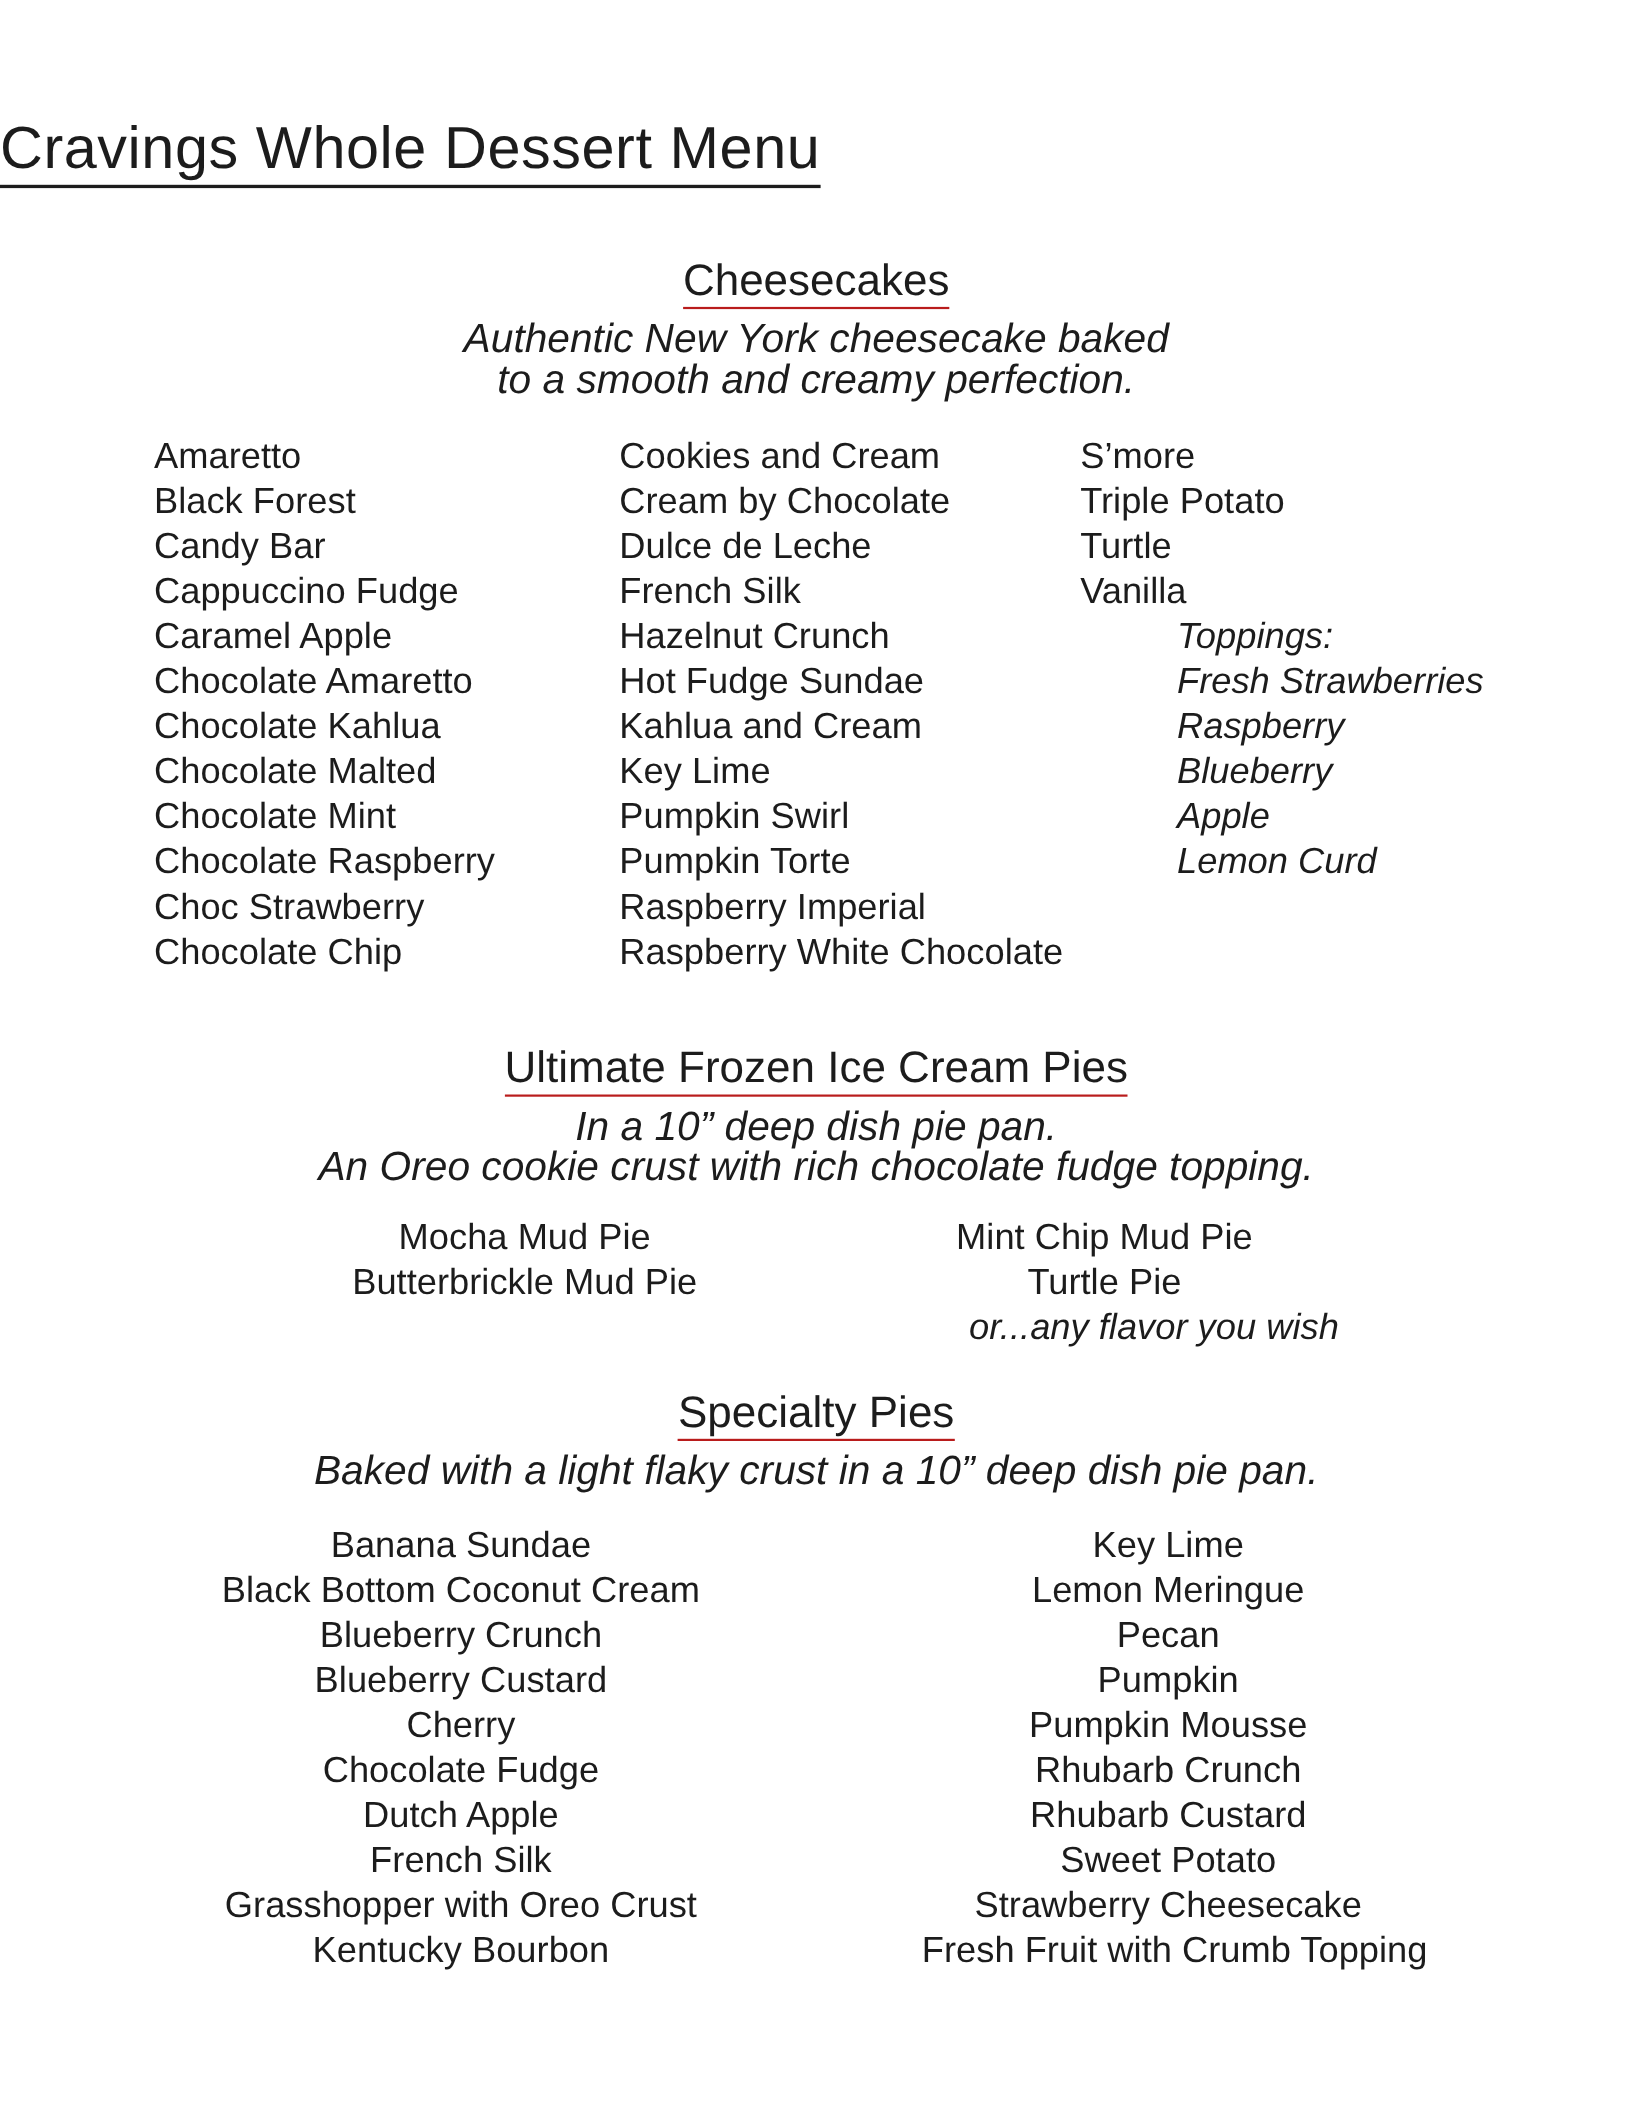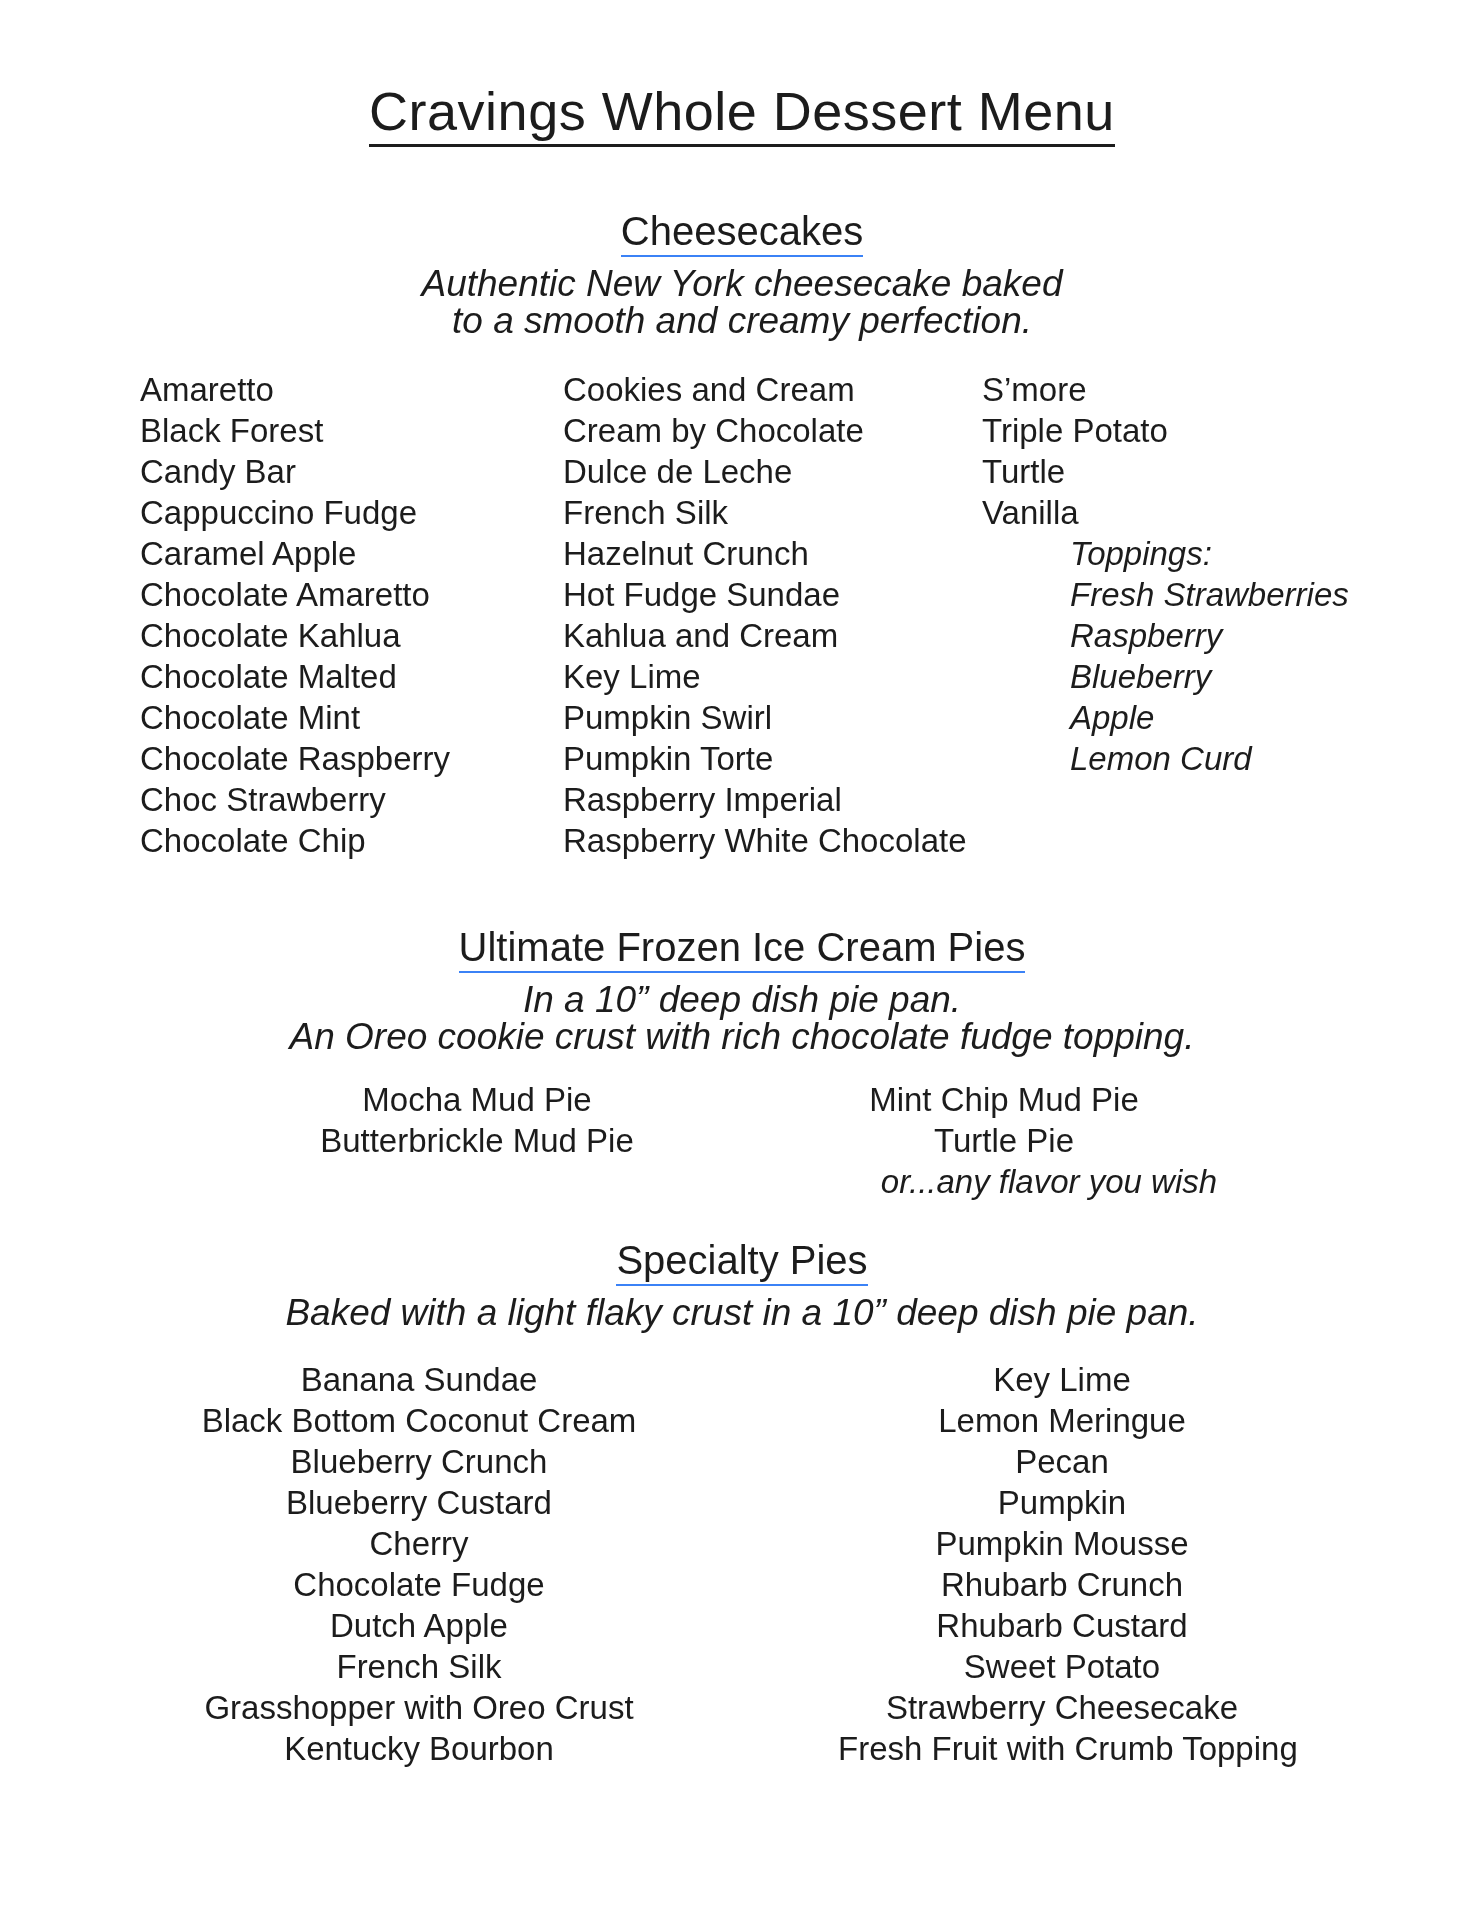--- a/index.html
+++ b/index.html
@@ -5,31 +5,31 @@
   * { margin:0; padding:0; box-sizing:border-box; }
   html,body { background:#ffffff; }
   .page {
     width:1484px; height:1920px;
     background:#ffffff;
     color:#1c1c1c;
     font-family:"Liberation Sans","DejaVu Sans",sans-serif;
     overflow:hidden;
     position:relative;
   }
-  .title-wrap { text-align:center; padding-top:80px; }
+  .title-wrap { text-align:left; padding-top:104px; }
   .doc-title {
     display:inline-block;
     font-size:54px; font-weight:400; letter-spacing:0.5px;
     border-bottom:3px solid #1c1c1c; padding-bottom:2px;
   }
   .section-head-wrap { text-align:center; }
   .section-head {
     display:inline-block;
     font-size:40px; font-weight:400;
-    border-bottom:2px solid #3b82f6; padding-bottom:1px;
+    border-bottom:2px solid #b91c1c; padding-bottom:1px;
   }
   .cheesecakes-head-wrap { margin-top:62px; }
   .sub {
     text-align:center; font-style:italic;
     font-size:37px; line-height:37px;
   }
   .sub-first { margin-top:8px; }
   .item { font-size:33px; line-height:41px; white-space:nowrap; }
   .italic { font-style:italic; }
 

